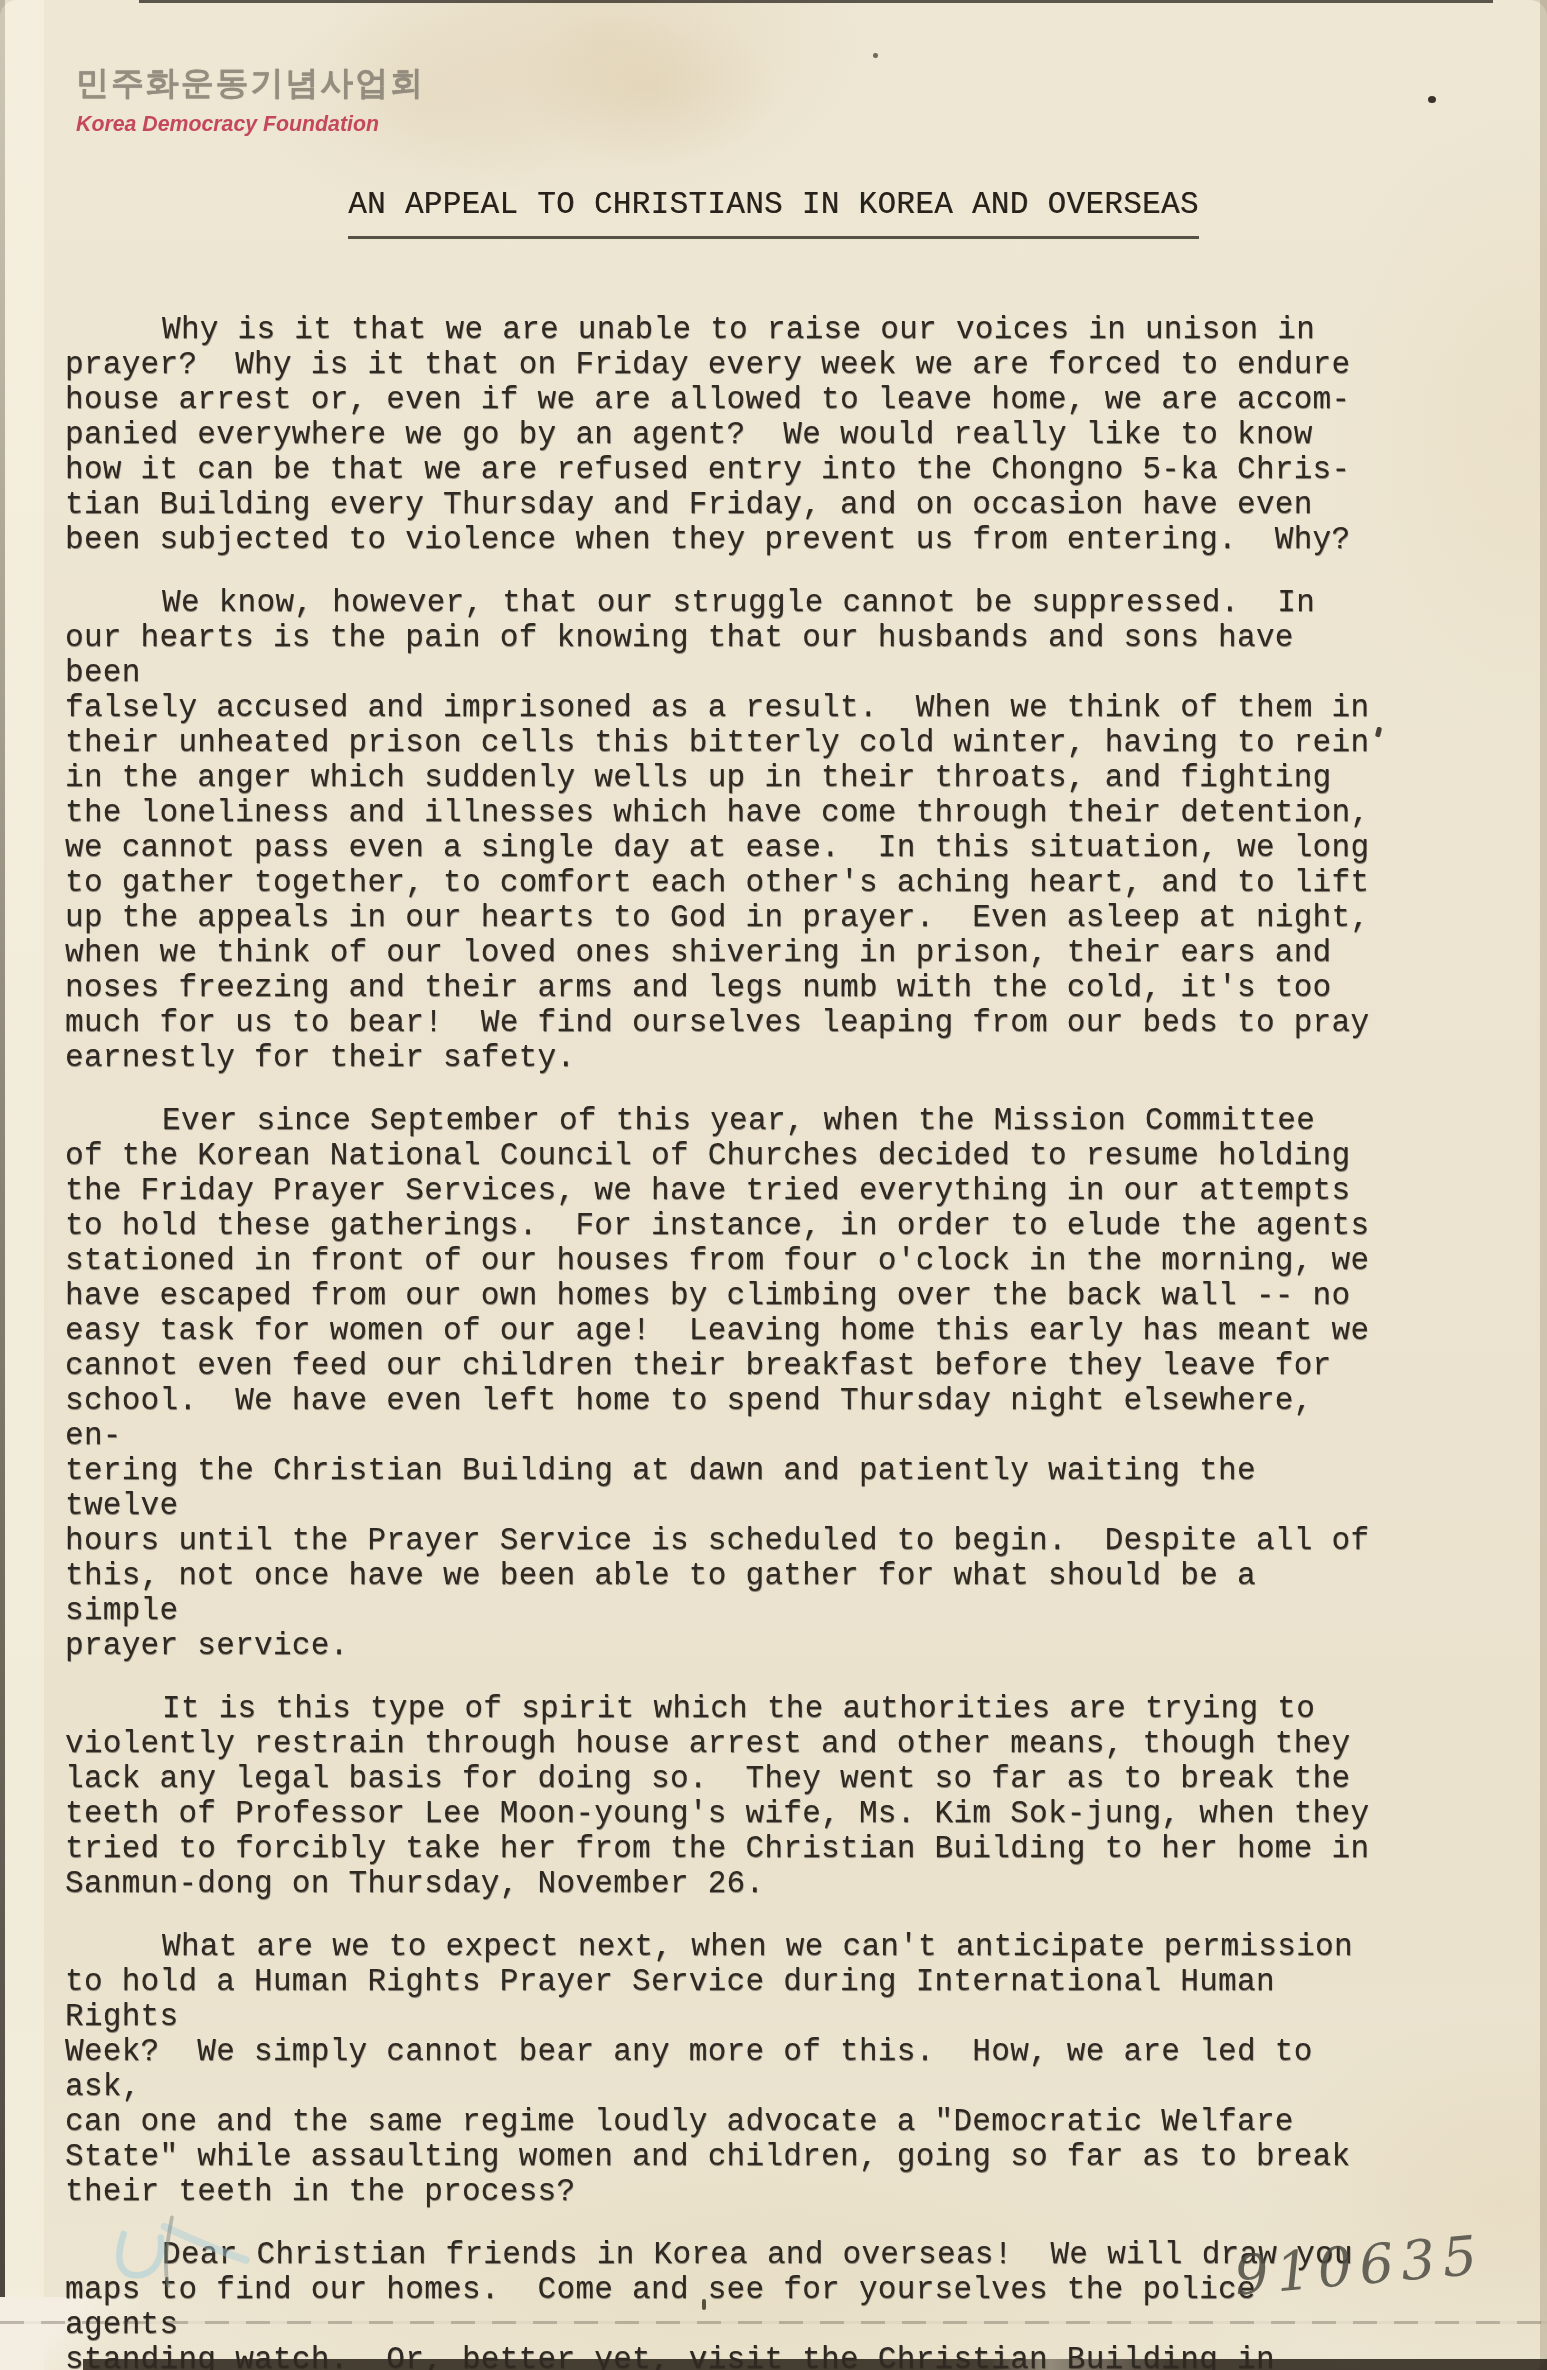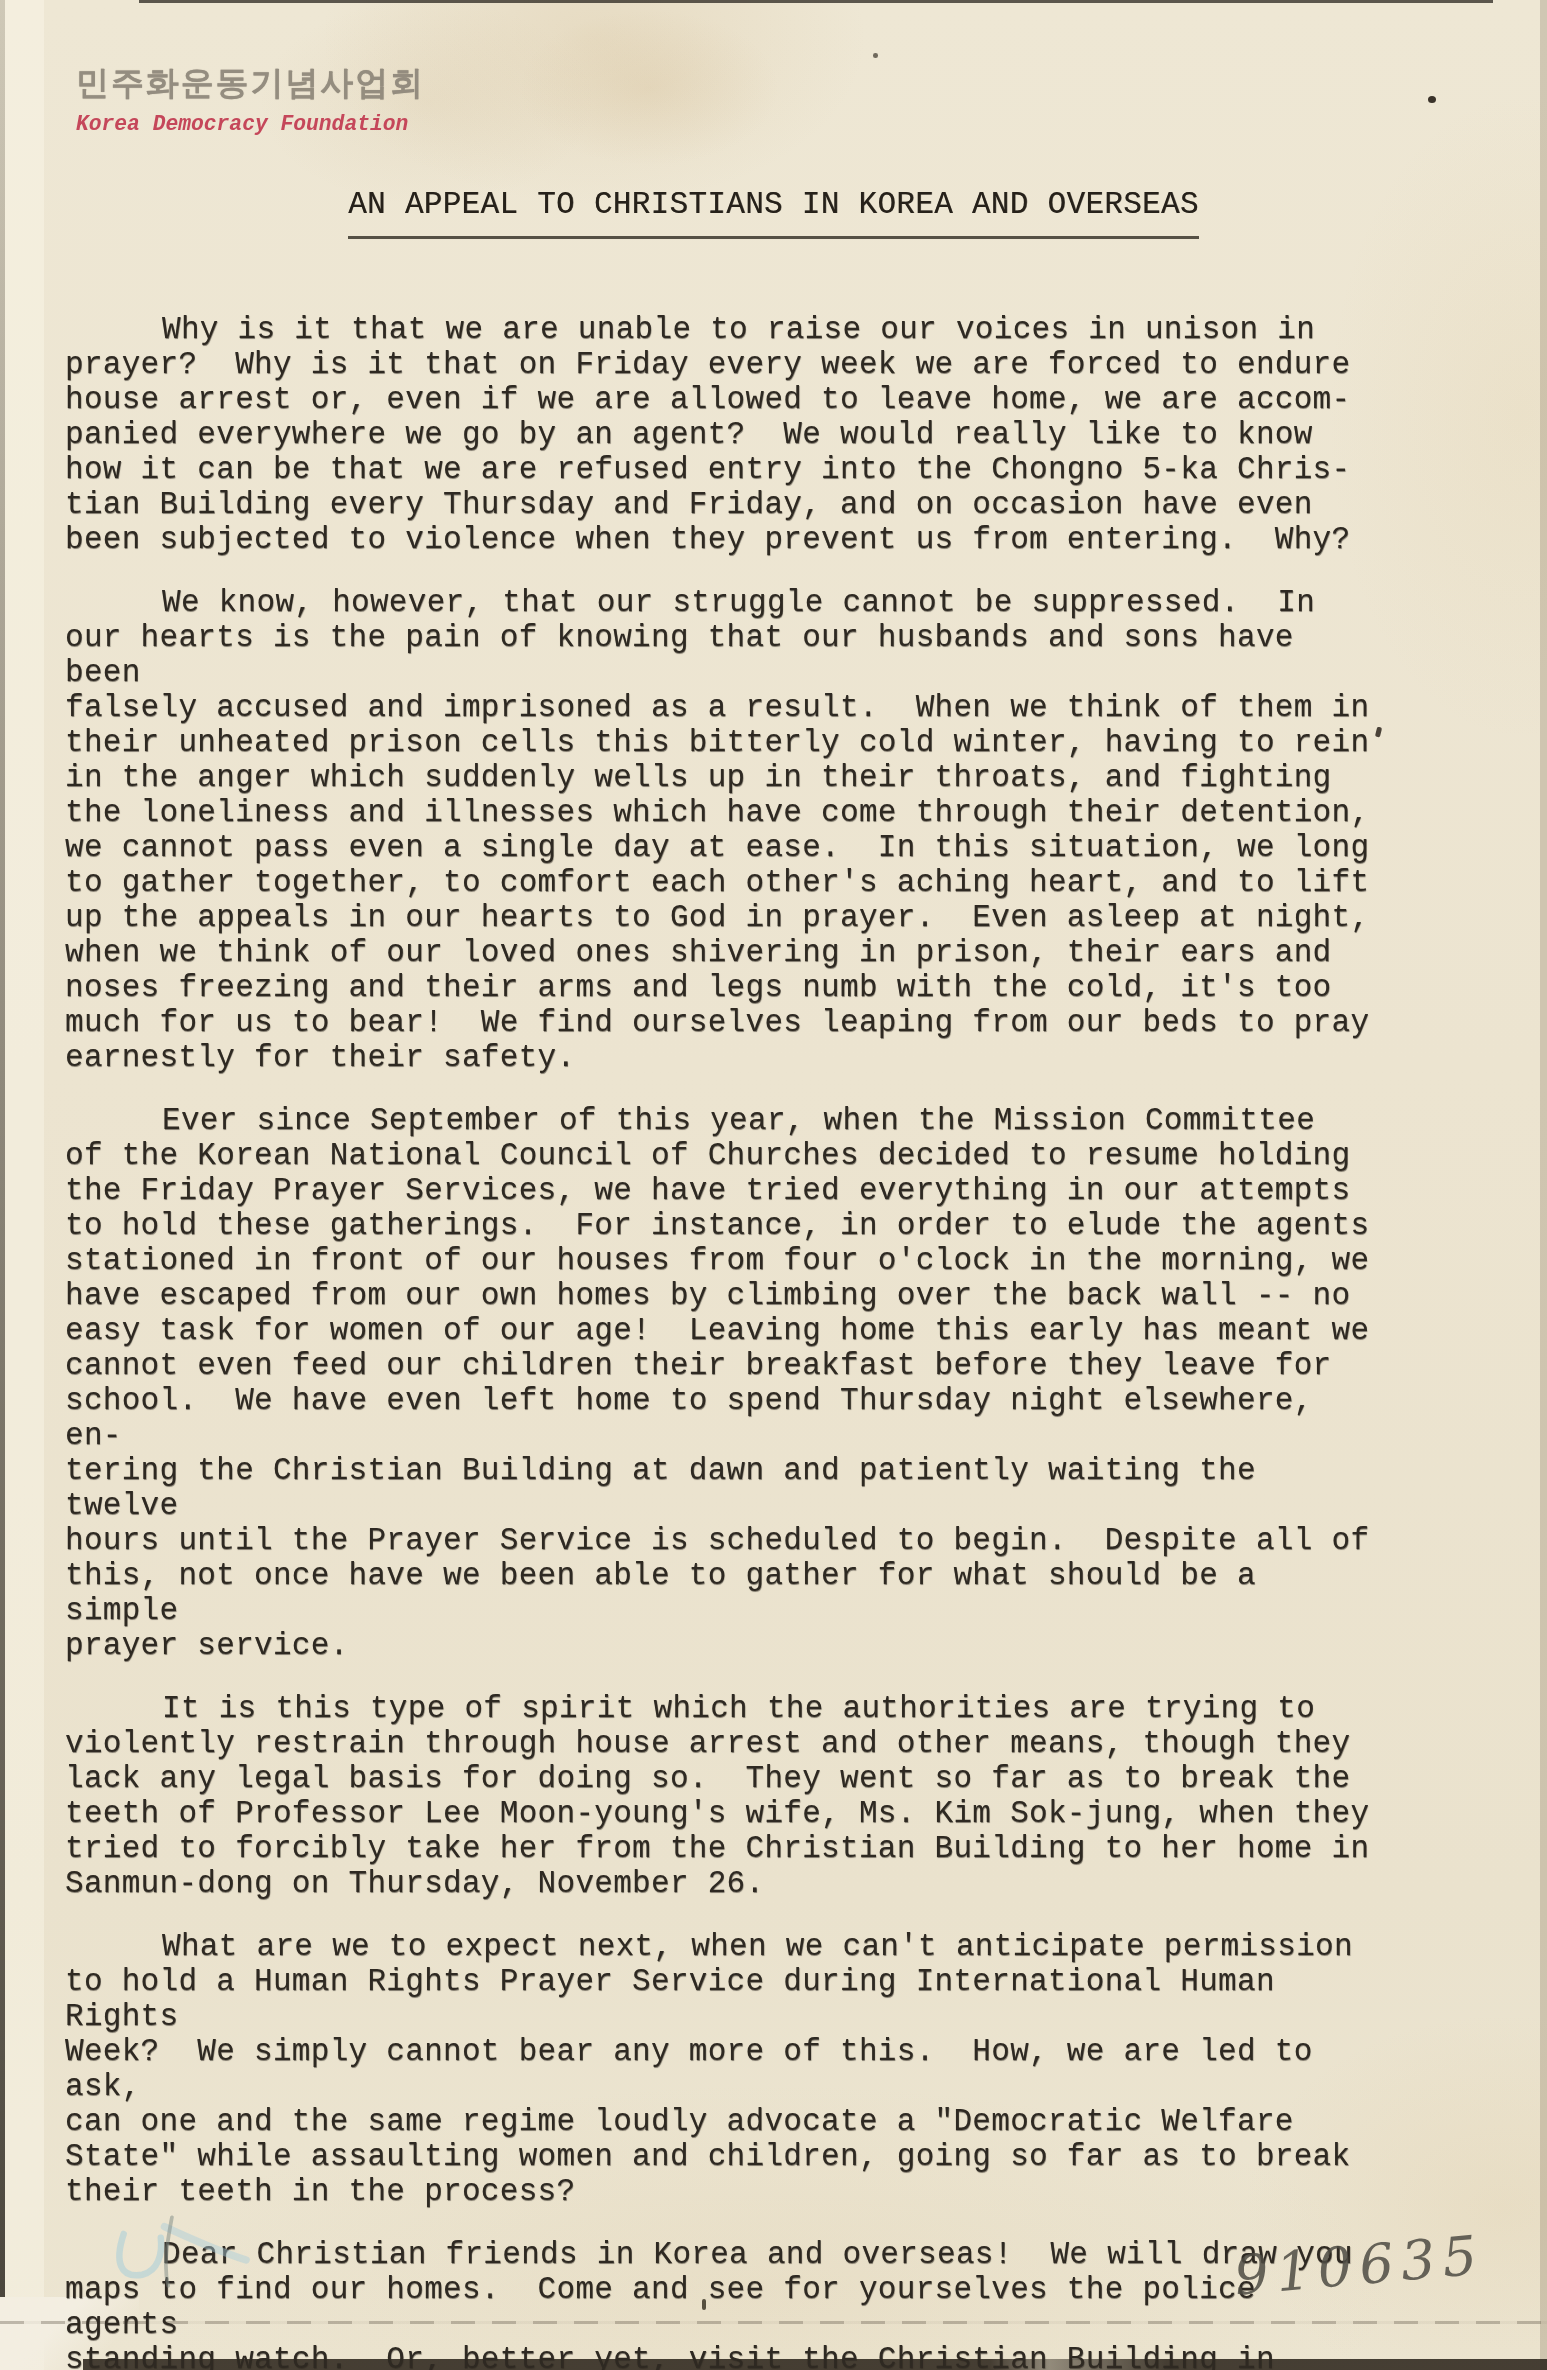--- a/index.html
+++ b/index.html
@@ -12,20 +12,21 @@
   .page{
     position:relative;width:1547px;height:2371px;
     background:
       radial-gradient(ellipse 390px 241px at 594px 37px, rgba(196,164,112,.18), rgba(196,164,112,0) 70%),
       radial-gradient(ellipse 186px 111px at 649px 88px, rgba(190,155,100,.14), rgba(190,155,100,0) 70%),
       radial-gradient(ellipse 241px 148px at 427px 102px, rgba(185,155,105,.10), rgba(185,155,105,0) 70%),
       radial-gradient(ellipse 278px 464px at 1521px 417px, rgba(210,180,120,.10), rgba(210,180,120,0) 70%),
       radial-gradient(ellipse 371px 278px at 1503px 2208px, rgba(205,170,110,.12), rgba(205,170,110,0) 70%),
       radial-gradient(ellipse 835px 278px at 770px 2291px, rgba(200,170,115,.10), rgba(200,170,115,0) 75%),
       linear-gradient(180deg,#eee7d4 0%,#ece4d0 45%,#eae2cd 80%,#ece5d1 100%);
+    border-radius: 17px;
   }
   
   .edge-top{position:absolute;left:139px;top:0;width:1354px;height:2.8px;background:rgba(28,24,18,.7);}
   .edge-left-dark{position:absolute;left:0;top:0;width:4.6px;height:2371px;
     background:linear-gradient(180deg,rgba(30,26,20,.15),rgba(30,26,20,.55) 60%,rgba(30,26,20,.8));}
   .edge-left-light{position:absolute;left:4.6px;top:0;width:39px;height:2371px;background:rgba(255,252,240,.35);}
   .edge-right{position:absolute;right:0;top:0;width:7.4px;height:2371px;background:rgba(120,105,80,.25);}
   .crease-line{position:absolute;left:0;top:2321px;width:1547px;height:2.8px;opacity:.5;
     background:repeating-linear-gradient(90deg,rgba(90,80,66,.7) 0 24px,rgba(90,80,66,.12) 24px 41px);}
   .edge-bottom{position:absolute;left:83px;bottom:0;width:1464px;height:12px;
@@ -39,21 +40,21 @@
   .s4{left:702px;top:2299px;width:3.7px;height:11px;background:#57503f;border-radius:1.9px;}
 
   
   .logo{position:absolute;left:76px;top:61px;}
   .logo-kr{
     font-family:"DejaVu Sans",sans-serif;
     font-size:33px;font-weight:bold;color:#8d8679;letter-spacing:1.9px;
     opacity:.92;text-shadow:0 0 0.9px rgba(120,112,100,.6);
   }
   .logo-en{
-    font-family:Liberation Mono, monospace;
+    font-family:Liberation Sans, sans-serif;
     font-style:italic;font-weight:bold;font-size:21.3px;color:#c5475a;
     letter-spacing:0px;margin-top:5.6px;
   }
 
   
   .title-row{position:absolute;left:0;top:187px;width:1547px;text-align:center;}
   .doc-title{
     display:inline-block;font-size:31px;letter-spacing:0.3px;color:#26211a;
     text-shadow:0.4px 0.4px 0.6px rgba(38,33,26,.6);
     border-bottom:3.7px solid rgba(44,38,30,.78);

